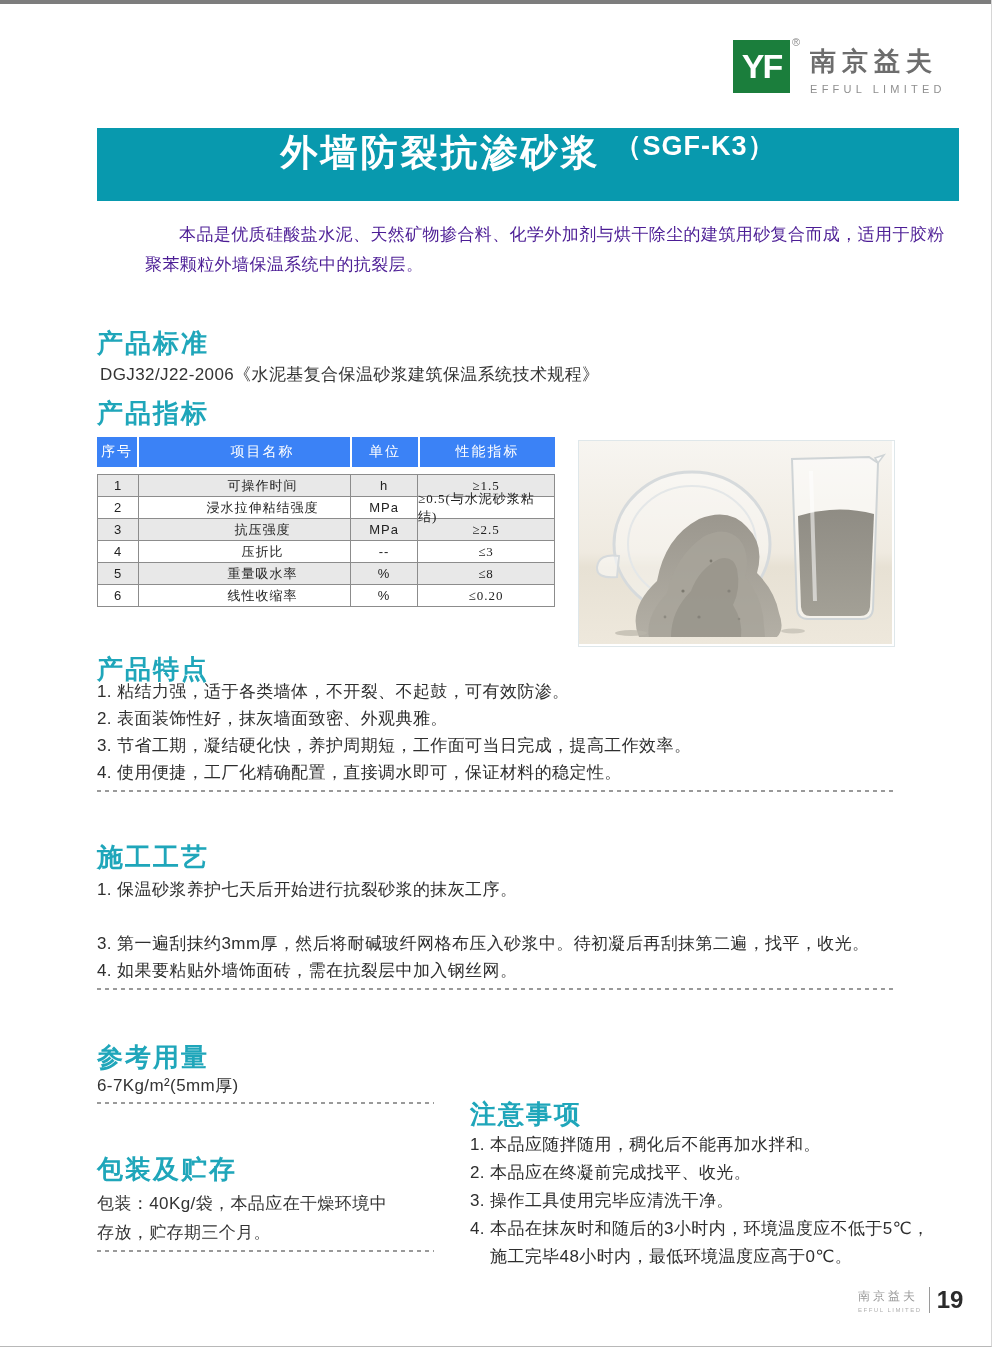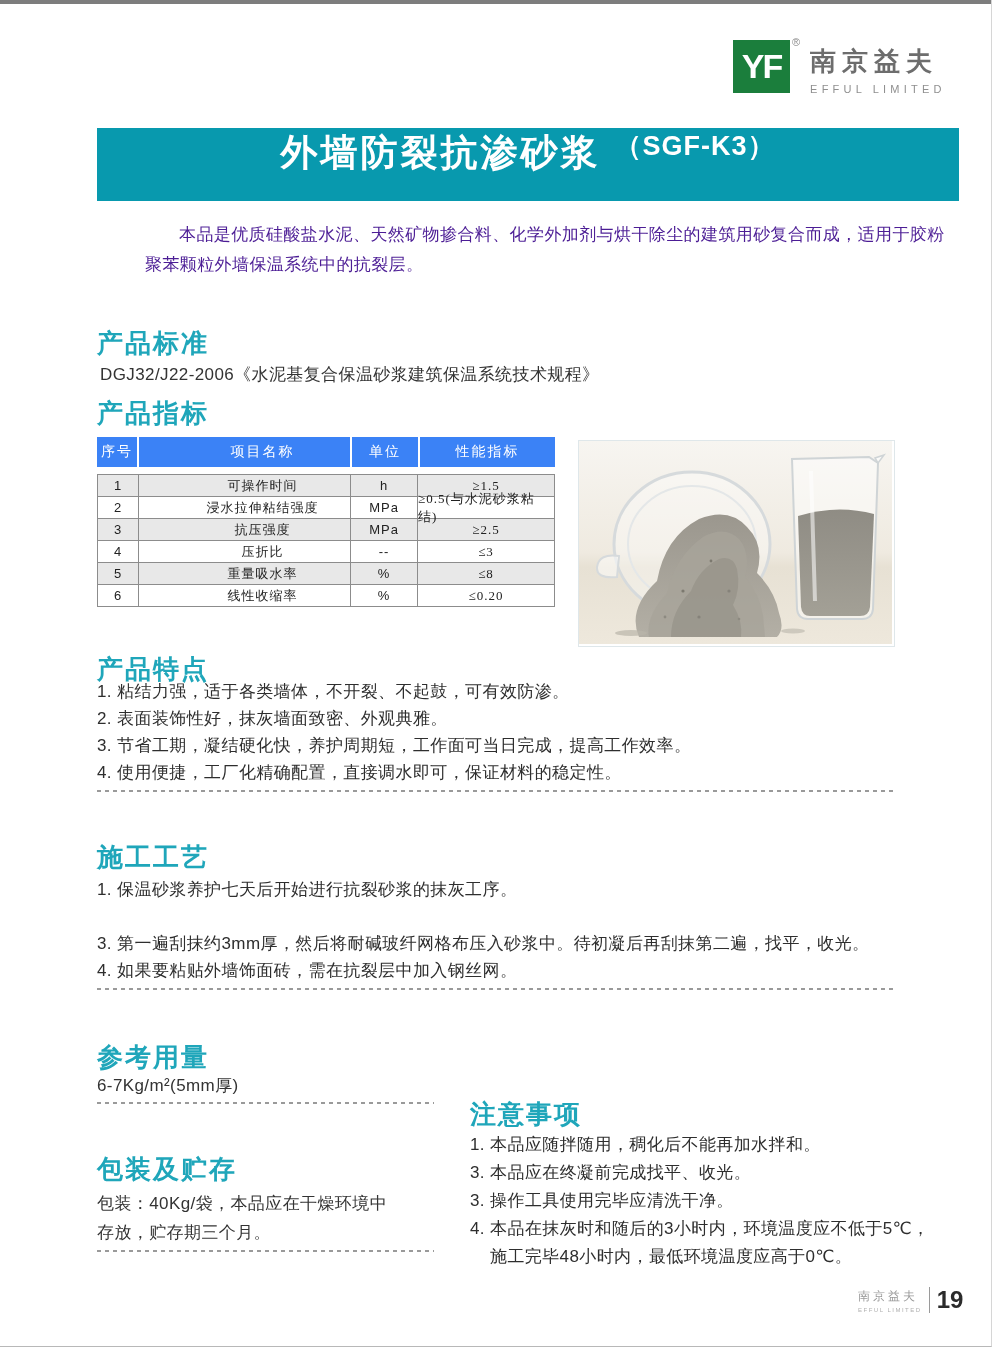--- a/index.html
+++ b/index.html
@@ -199,21 +199,21 @@
   <div class="body-text" style="left:97px;top:1074px;">6-7Kg/m²(5mm厚)</div>
   <div class="dashes" style="left:97px;top:1102px;width:337px;"></div>
 
   <div class="h-teal" style="left:97px;top:1152px;">包装及贮存</div>
   <div class="body-text" style="left:97px;top:1192px;">包装：40Kg/袋，本品应在干燥环境中</div>
   <div class="body-text" style="left:97px;top:1221px;">存放，贮存期三个月。</div>
   <div class="dashes" style="left:97px;top:1250px;width:337px;"></div>
 
   <div class="h-teal" style="left:470px;top:1097px;">注意事项</div>
   <div class="list-item" style="left:470px;top:1133px;">1. 本品应随拌随用，稠化后不能再加水拌和。</div>
-  <div class="list-item" style="left:470px;top:1161px;">3. 本品应在终凝前完成找平、收光。</div>
+  <div class="list-item" style="left:470px;top:1161px;">2. 本品应在终凝前完成找平、收光。</div>
   <div class="list-item" style="left:470px;top:1189px;">3. 操作工具使用完毕应清洗干净。</div>
   <div class="list-item" style="left:470px;top:1217px;">4. 本品在抹灰时和随后的3小时内，环境温度应不低于5℃，</div>
   <div class="list-item" style="left:490px;top:1245px;">施工完毕48小时内，最低环境温度应高于0℃。</div>
 
   <div class="footer">
     <div class="f-logo">
       <div class="f-cn">南京益夫</div>
       <div class="f-en">EFFUL LIMITED</div>
     </div>
     <div class="f-sep"></div>

